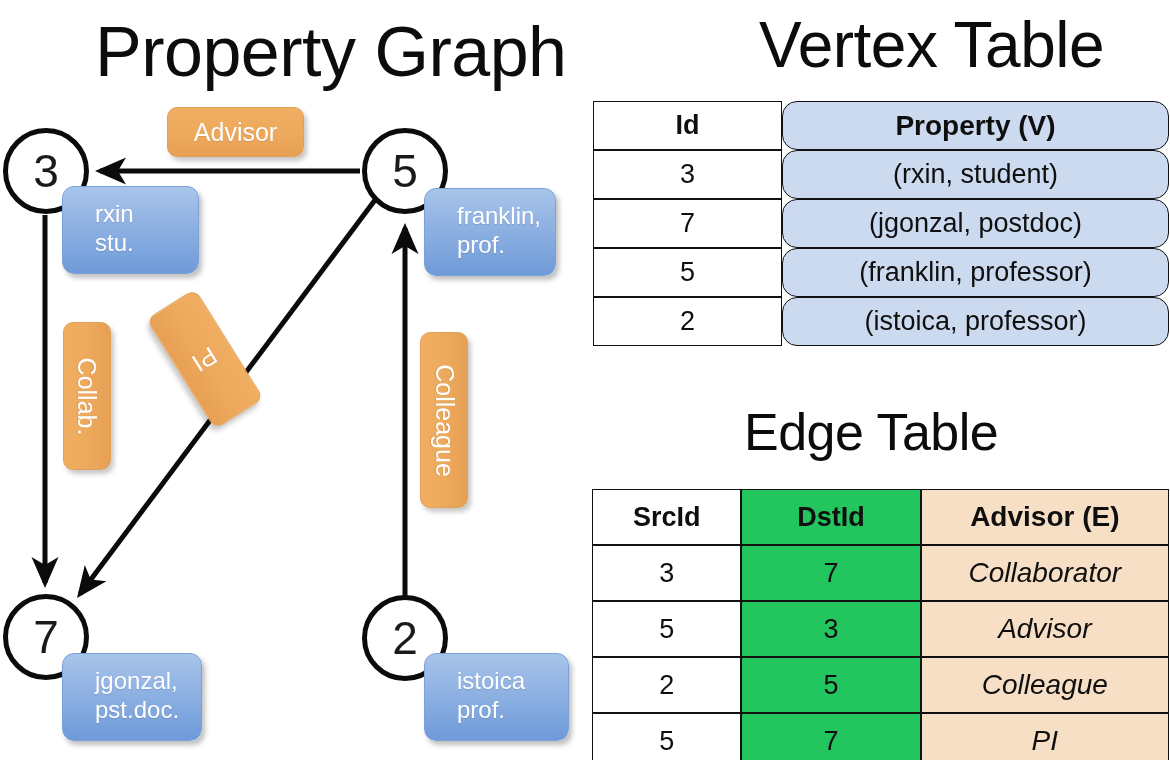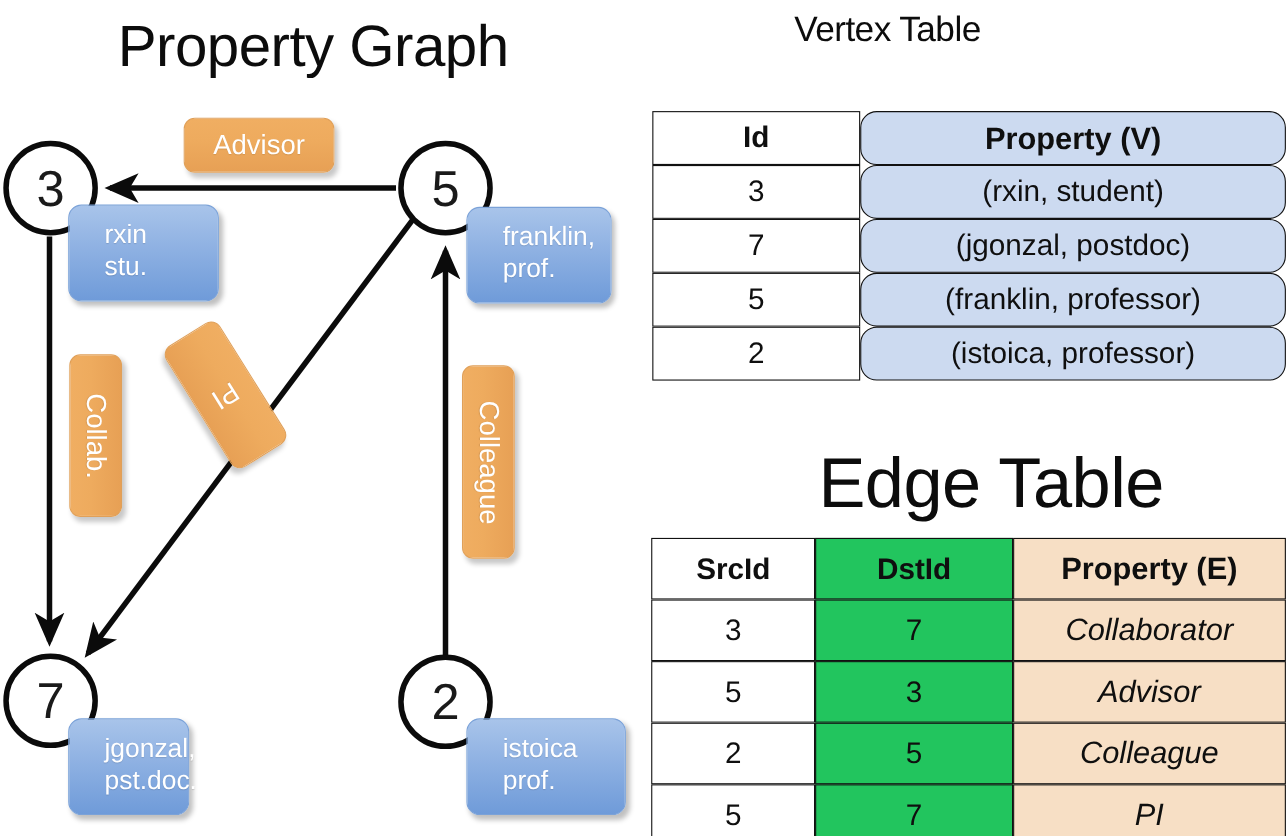--- a/index.html
+++ b/index.html
@@ -15,23 +15,23 @@
 
   
   .title{
     position:absolute;
     font-family:"Liberation Sans", sans-serif;
     font-weight:300;
     color:#0c0c0c;
     white-space:nowrap;
     letter-spacing:-0.5px;
   }
-  #title-property-graph{left:95px;top:12px;font-size:53px;margin-left:12px;}
-  #title-vertex-table{left:722px;top:8px;font-size:32px;}
-  #title-edge-table{left:744px;top:402px;font-size:64px;}
+  #title-property-graph{left:95px;top:12px;font-size:70px;}
+  #title-vertex-table{left:759px;top:8px;font-size:64px;}
+  #title-edge-table{left:744px;top:402px;font-size:52px;}
 
   
   #graph-panel{position:absolute;left:0;top:0;width:585px;height:760px;}
   #graph-svg{position:absolute;left:0;top:0;}
 
   .node-circle{
     position:absolute;
     border:5px solid #0b0b0b;
     border-radius:50%;
     background:#ffffff;
@@ -58,21 +58,21 @@
     font-size:24px;
     font-family:"Liberation Sans", sans-serif;
     font-weight:400;
     line-height:1.22;
     padding:12px 0 0 32px;
     box-sizing:border-box;
     text-shadow:0 1px 1px rgba(0,0,0,0.12);
   }
   #prop-rxin{left:62px;top:186px;width:137px;height:88px;}
   #prop-franklin{left:424px;top:188px;width:132px;height:88px;}
-  #prop-jgonzal{left:62px;top:653px;width:110px;height:88px;}
+  #prop-jgonzal{left:62px;top:653px;width:140px;height:88px;}
   #prop-istoica{left:424px;top:653px;width:145px;height:88px;}
 
   
   .edge-label{
     position:absolute;
     border-radius:10px;
     background:linear-gradient(to bottom,#f0ae62 0%,#eeab5e 40%,#e7a055 100%);
     border:1px solid #e0a059;
     box-shadow:3px 4px 5px rgba(0,0,0,0.22);
     color:#ffffff;
@@ -246,21 +246,21 @@
     </tbody>
   </table>
 
   <div class="title" id="title-edge-table">Edge Table</div>
 
   <table class="tbl" id="edge-table">
     <thead>
       <tr>
         <th class="c-src">SrcId</th>
         <th class="c-dst">DstId</th>
-        <th class="c-eprop">Property (E)</th>
+        <th class="c-eprop">Advisor (E)</th>
       </tr>
     </thead>
     <tbody>
       <tr>
         <td class="c-src">3</td>
         <td class="c-dst">7</td>
         <td class="c-eprop">Collaborator</td>
       </tr>
       <tr>
         <td class="c-src">5</td>

